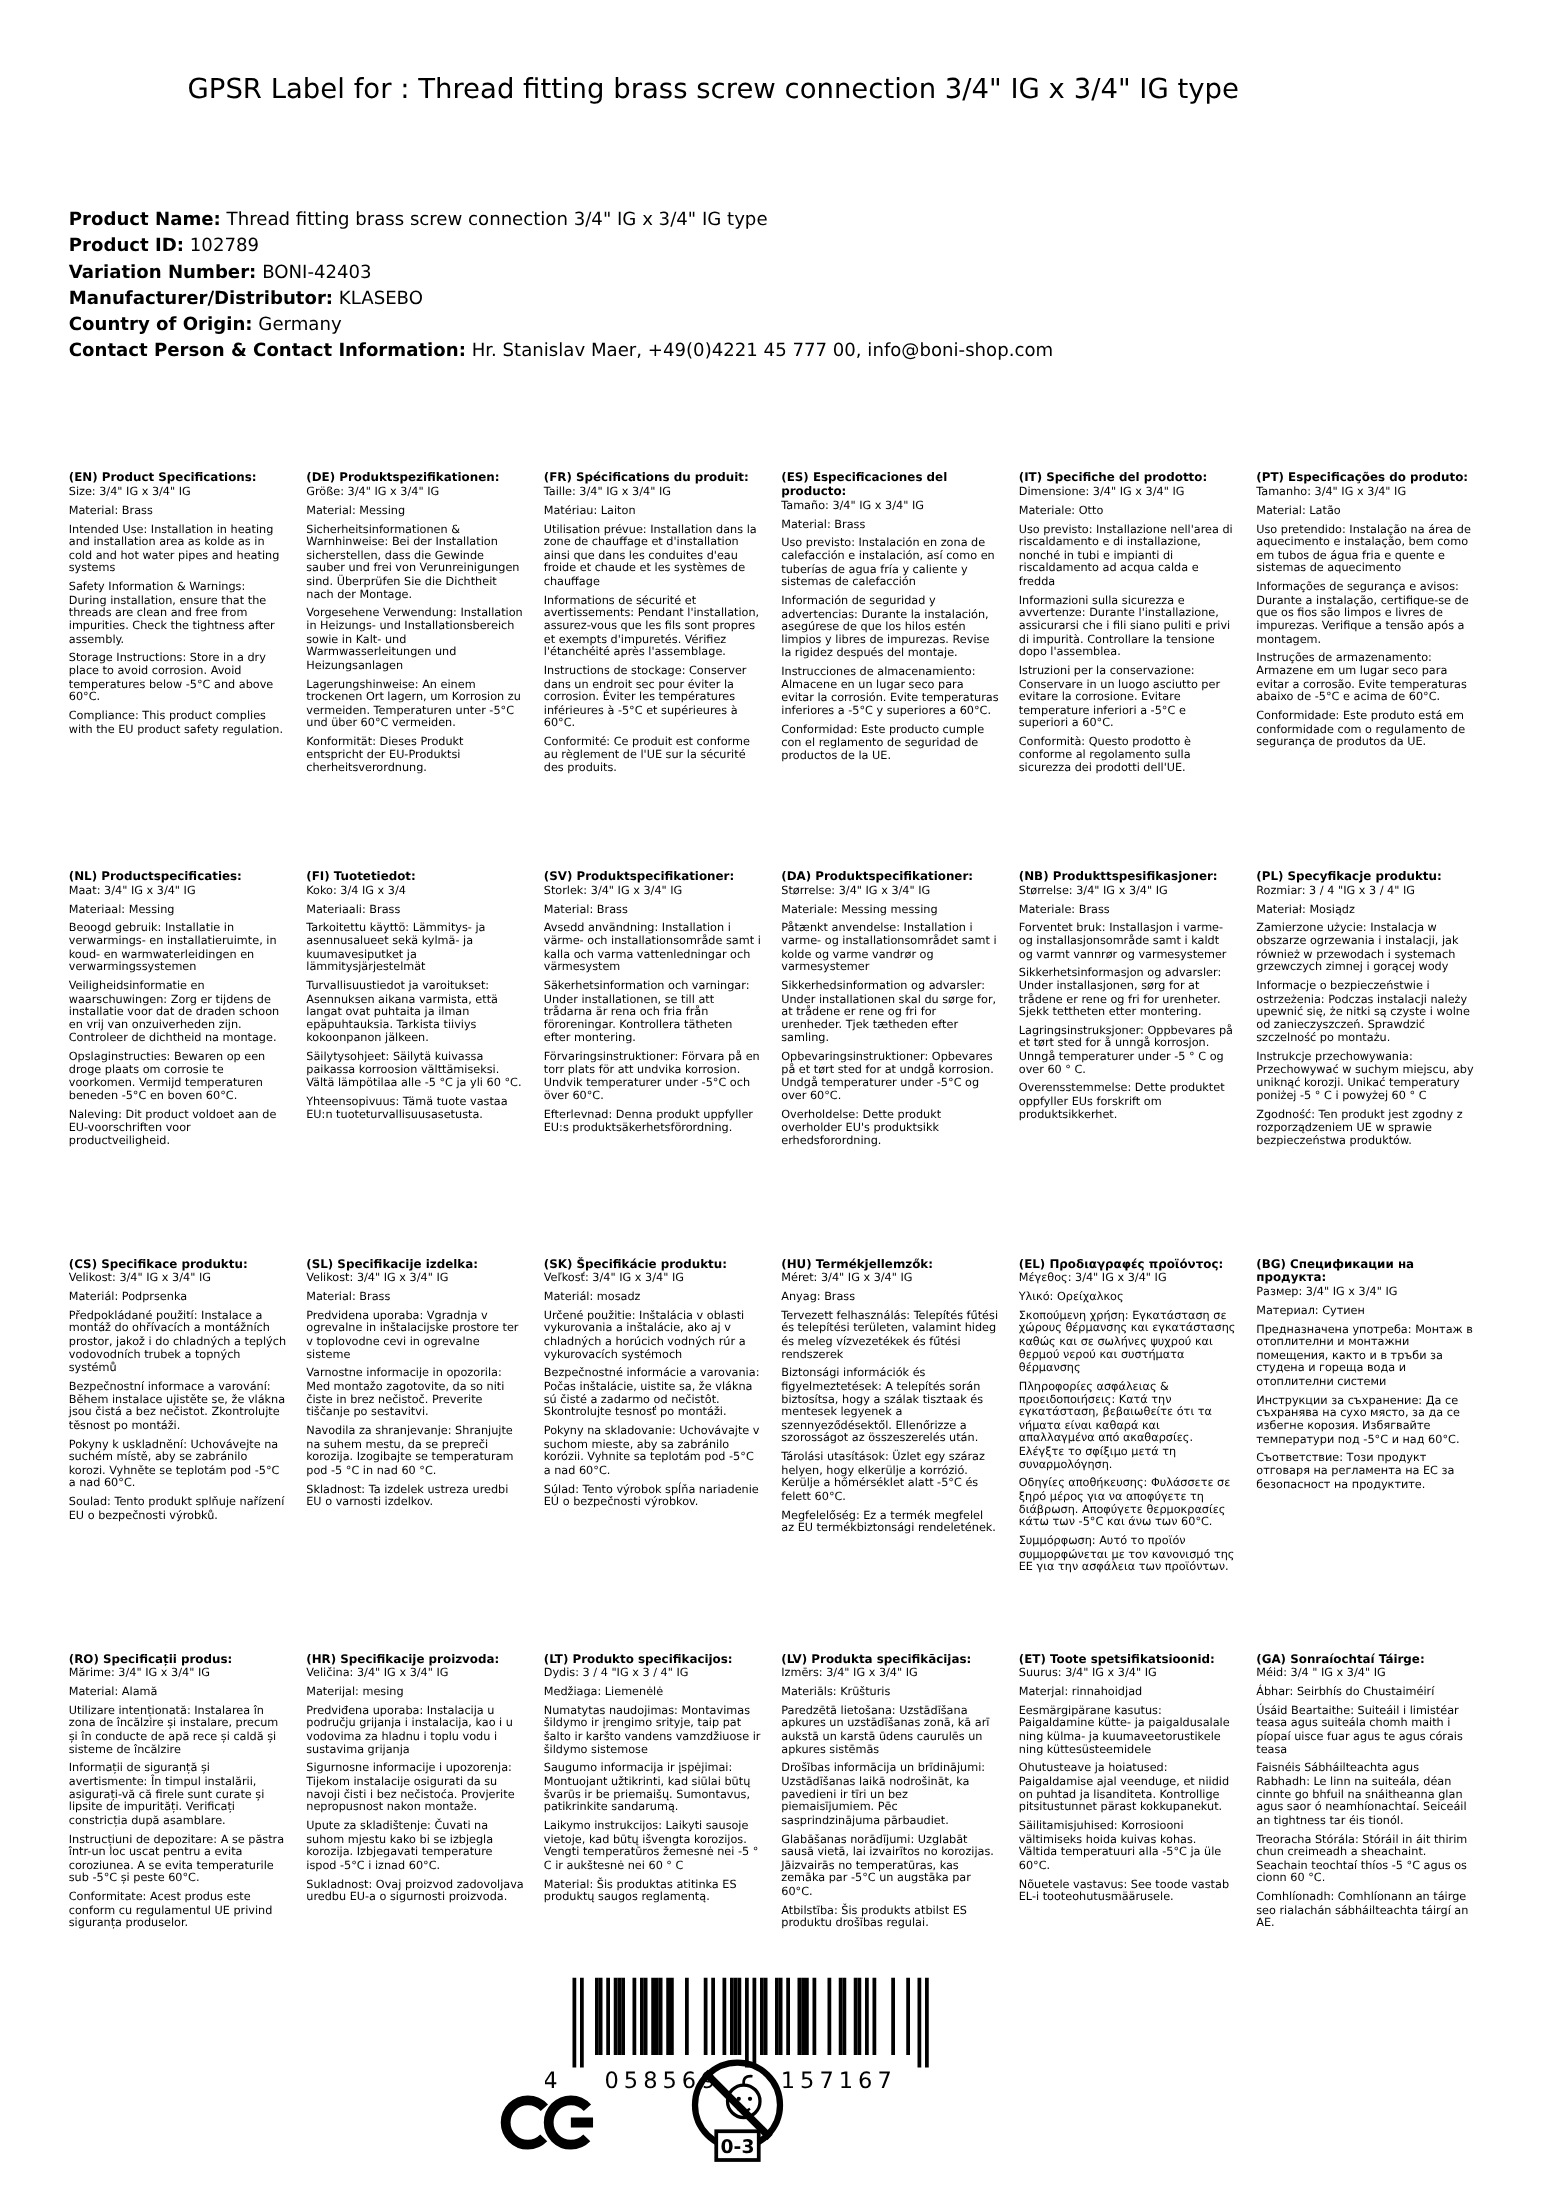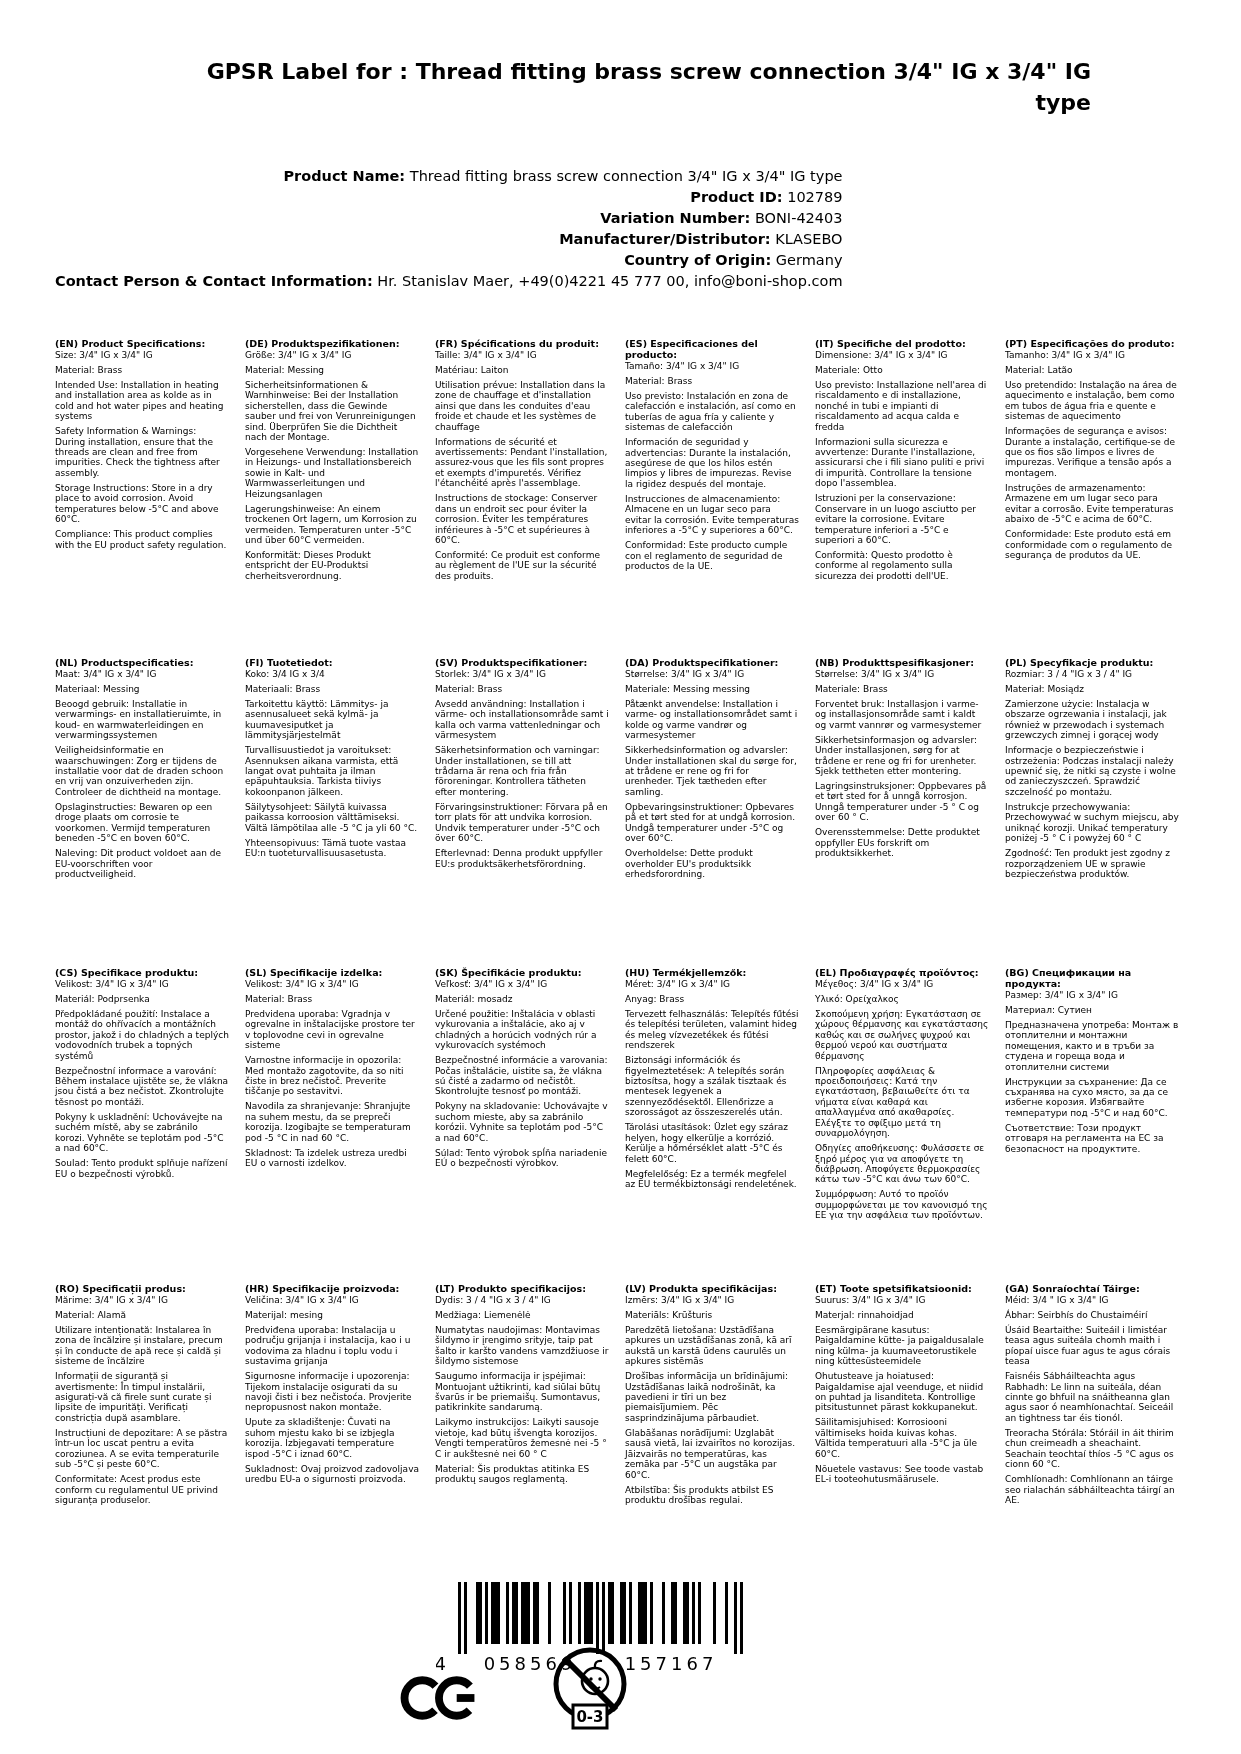--- a/index.html
+++ b/index.html
@@ -3,33 +3,33 @@
 <meta charset="utf-8">
 <style>
   html,body{margin:0;padding:0;}
   body{
     width:1241px;height:1754px;position:relative;overflow:hidden;
     background:#ffffff;color:#000;
     font-family:"DejaVu Sans",sans-serif;
   }
   .page-title{
     position:absolute;top:56px;left:0;right:0;
-    text-align:right;font-weight:bold;font-size:22px;line-height:31px;
+    text-align:left;font-weight:normal;font-size:22px;line-height:31px;
     padding:0 150px;
   }
   .product-info{position:absolute;left:55px;top:168px;font-size:14.5px;}
-  .pi-row{margin-bottom:4px;line-height:17px;text-align:right;}
+  .pi-row{margin-bottom:4px;line-height:17px;}
   .pi-label{font-weight:bold;}
   .specs-grid{
     position:absolute;left:55px;top:338px;width:1140px;
     display:grid;grid-template-columns:repeat(6,1fr);
     grid-template-rows:319px 310px 316px auto;
   }
   .spec{font-size:9px;line-height:1.16;padding-right:16px;}
-  .spec-h{font-weight:bold;font-size:9.5px;}
+  .spec-h{font-weight:bold;font-size:9.5px;margin-top:39px;}
   .spec-size{margin-top:1px;}
   .spec-p{margin-top:4.5px;}
   .barcode{position:absolute;left:436px;top:1582px;}
   .ce-mark{position:absolute;left:400px;top:1674px;}
   .age-warning{position:absolute;left:550px;top:1644px;}
 </style>
 </head>
 <body>
 
 <div class="page-title">GPSR Label for : Thread fitting brass screw connection 3/4" IG x 3/4" IG type</div>

